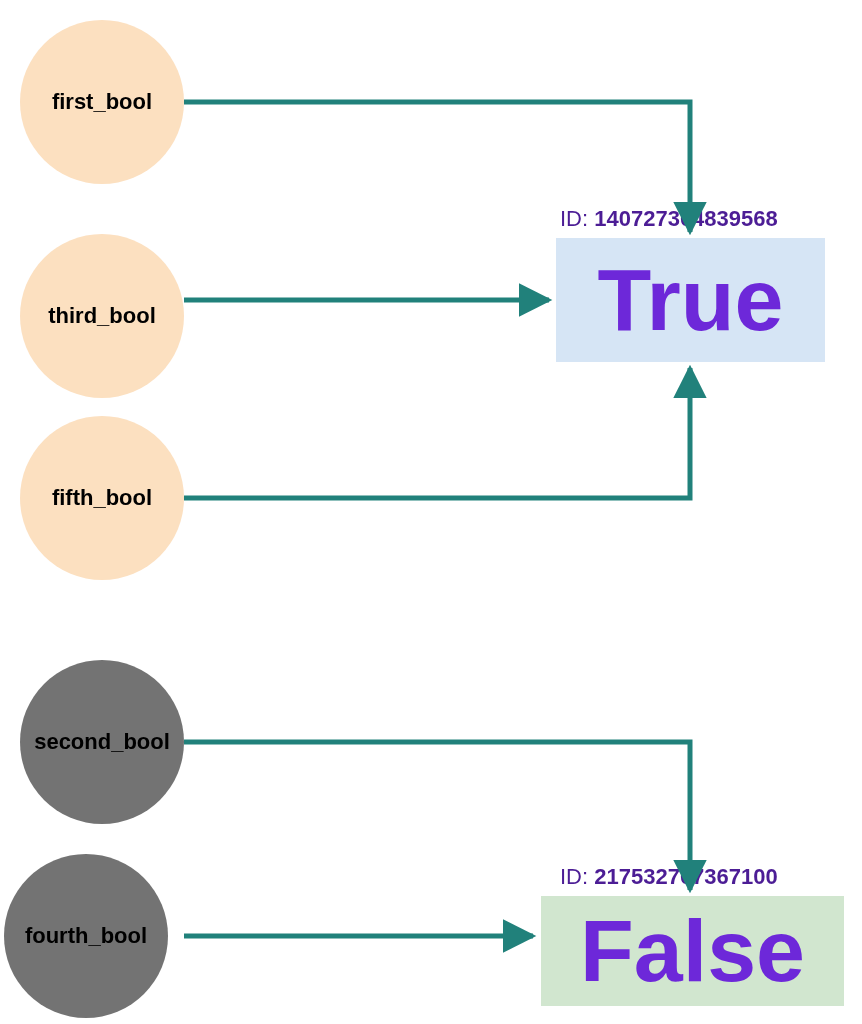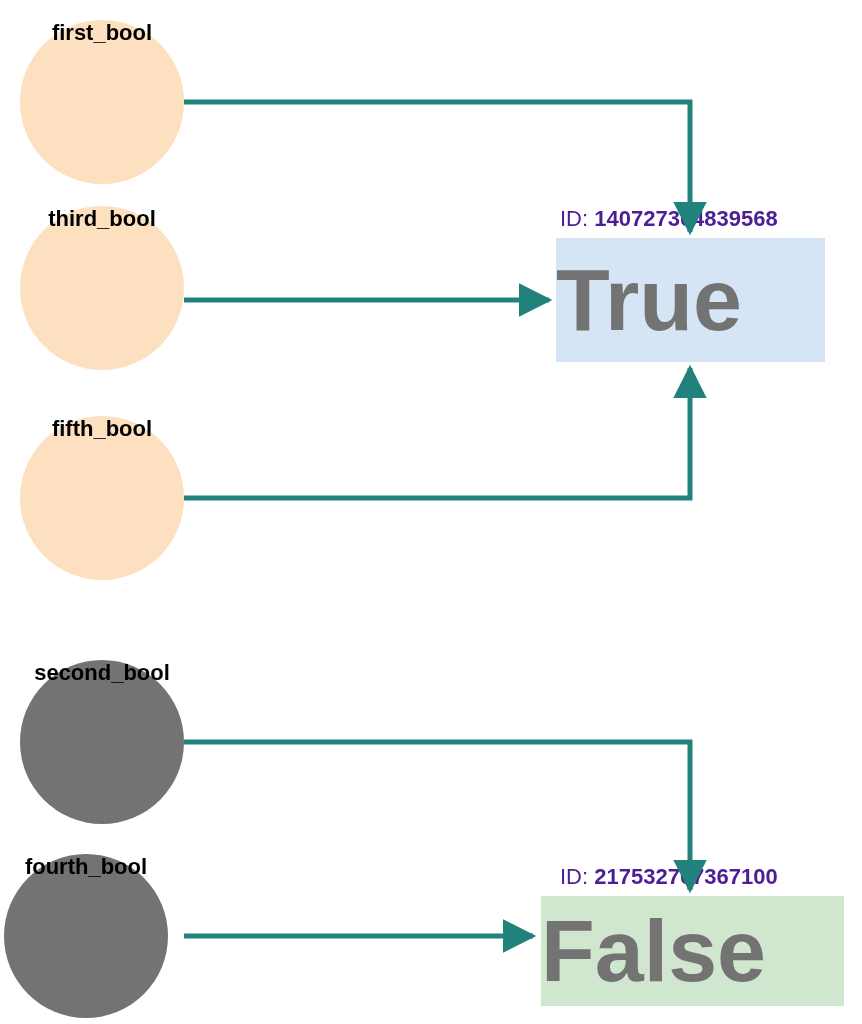--- a/index.html
+++ b/index.html
@@ -5,49 +5,49 @@
   html,body{margin:0;padding:0}
   body{
     width:862px;height:1024px;
     font-family:Arial,Helvetica,sans-serif;
     background:#fff;
     position:relative;
   }
   .circle{
     position:absolute;
     width:164px;height:164px;border-radius:50%;
-    display:flex;justify-content:center;
+    display:flex;align-items:center;justify-content:center;
     font-size:22px;font-weight:700;color:#000;
   }
   .c-orange{background:#fce0c0}
   .c-purple{background:#737373}
   .box{
     position:absolute;
-    display:flex;align-items:center;
-    font-weight:800;color:#737373;
+    display:flex;align-items:center;justify-content:center;
+    font-weight:800;color:#6d28d9;
   }
   .b-blue{background:#d6e5f5}
   .b-green{background:#d1e6cf}
   .id-label{
     position:absolute;
     font-size:22px;color:#4c1d95;
   }
   .id-label b{font-weight:700}
   svg.arrows{
     position:absolute;left:0;top:0;width:862px;height:1024px;
     pointer-events:none;
   }
 </style>
 </head>
 <body>
 
 <div class="circle c-orange" style="left:20px;top:20px">
   <span>first_bool</span>
 </div>
-<div class="circle c-orange" style="left:20px;top:206px">
+<div class="circle c-orange" style="left:20px;top:234px">
   <span>third_bool</span>
 </div>
 <div class="circle c-orange" style="left:20px;top:416px">
   <span>fifth_bool</span>
 </div>
 
 <div class="circle c-purple" style="left:20px;top:660px">
   <span>second_bool</span>
 </div>
 <div class="circle c-purple" style="left:4px;top:854px">

